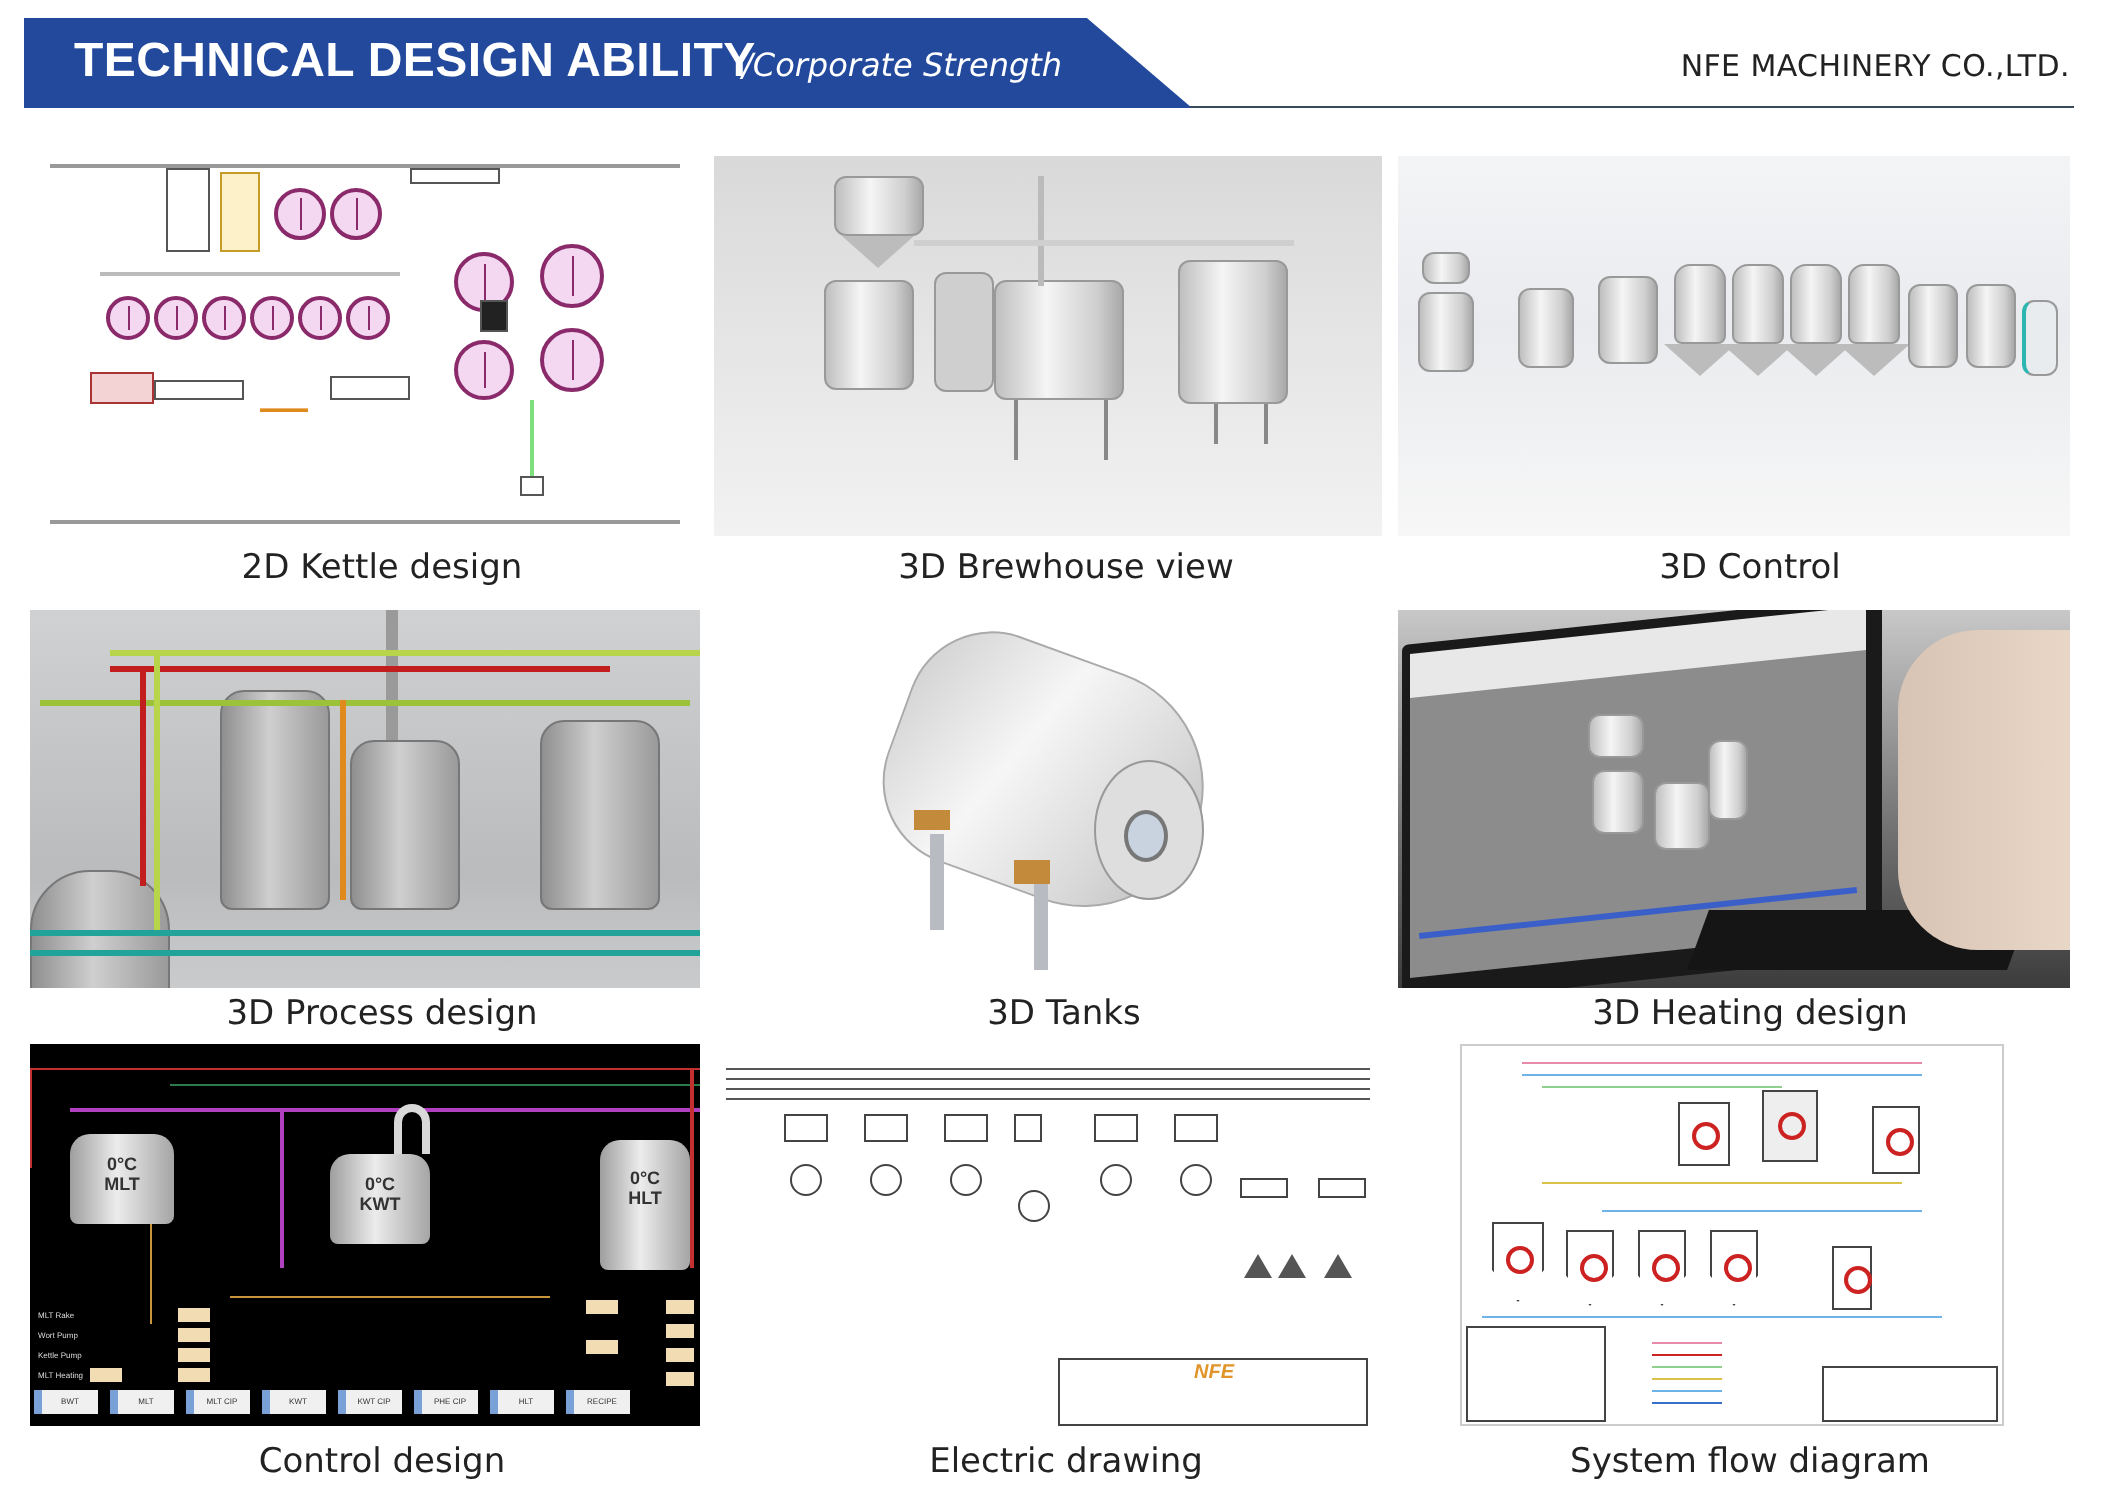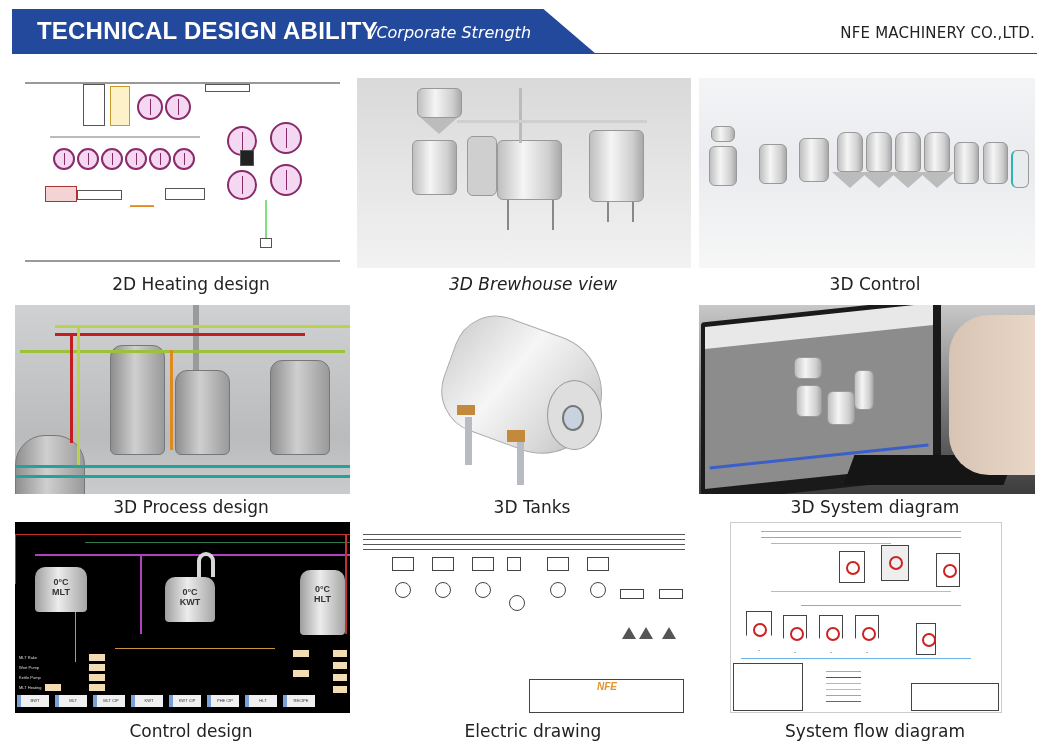--- a/index.html
+++ b/index.html
@@ -122,37 +122,37 @@
   <div class="orange" style="left:115px;top:124px;">▬▬▬▬</div>
   <div class="box" style="left:190px;top:6px;width:45px;height:8px;"></div>
   <div class="tank" style="left:212px;top:48px;width:30px;height:30px;"></div>
   <div class="tank" style="left:255px;top:44px;width:32px;height:32px;"></div>
   <div class="tank" style="left:212px;top:92px;width:30px;height:30px;"></div>
   <div class="tank" style="left:255px;top:86px;width:32px;height:32px;"></div>
   <div class="box" style="left:225px;top:72px;width:14px;height:16px;background:#222;"></div>
   <div class="greenpipe" style="left:250px;top:122px;height:40px;"></div>
   <div class="box" style="left:245px;top:160px;width:12px;height:10px;"></div>
 </div>
-<div class="caption" style="left:15px;top:274px;width:352px;">2D Heating design</div>
+<div class="caption" style="left:15px;top:274px;width:352px;">2D Kettle design</div>
 
 <div class="tile render-grey" style="left:357px;top:78px;width:334px;height:190px;">
   <div class="cyl" style="left:60px;top:10px;width:45px;height:30px;"></div>
   <div class="cone" style="left:64px;top:40px;"></div>
   <div class="cyl" style="left:55px;top:62px;width:45px;height:55px;"></div>
   <div class="cyl" style="left:110px;top:58px;width:30px;height:60px;background:#cfcfcf;"></div>
   <div class="cyl" style="left:140px;top:62px;width:65px;height:60px;"></div>
   <div class="vpipe" style="left:162px;top:10px;height:55px;background:#bbb;"></div>
   <div class="cyl" style="left:232px;top:52px;width:55px;height:72px;"></div>
   <div class="pipe" style="left:100px;top:42px;width:190px;background:#cfcfcf;"></div>
   <div class="leg" style="left:250px;top:124px;height:20px;"></div>
   <div class="leg" style="left:275px;top:124px;height:20px;"></div>
   <div class="leg" style="left:150px;top:122px;height:30px;"></div>
   <div class="leg" style="left:195px;top:122px;height:30px;"></div>
 </div>
-<div class="caption" style="left:357px;top:274px;width:352px;font-style:italic;">3D Brewhouse view</div>
+<div class="caption" style="left:357px;top:274px;width:352px;">3D Brewhouse view</div>
 
 <div class="tile render-light" style="left:699px;top:78px;width:336px;height:190px;">
   <div class="cyl" style="left:12px;top:48px;width:24px;height:16px;"></div>
   <div class="cyl" style="left:10px;top:68px;width:28px;height:40px;"></div>
   <div class="cyl" style="left:60px;top:66px;width:28px;height:40px;"></div>
   <div class="cyl" style="left:100px;top:60px;width:30px;height:44px;"></div>
   <div class="cyl" style="left:138px;top:54px;width:26px;height:40px;border-radius:8px 8px 4px 4px;"></div>
   <div class="cone" style="left:133px;top:94px;"></div>
   <div class="cyl" style="left:167px;top:54px;width:26px;height:40px;border-radius:8px 8px 4px 4px;"></div>
   <div class="cone" style="left:162px;top:94px;"></div>
@@ -199,21 +199,21 @@
   <div class="screen" style="left:6px;top:22px;width:228px;height:150px;transform:skewY(-6deg);"></div>
   <div class="screen-bar" style="left:6px;top:10px;width:228px;height:22px;transform:skewY(-6deg);"></div>
   <div class="cyl" style="left:95px;top:52px;width:28px;height:22px;"></div>
   <div class="cyl" style="left:97px;top:80px;width:26px;height:32px;"></div>
   <div class="cyl" style="left:128px;top:86px;width:28px;height:34px;"></div>
   <div class="cyl" style="left:155px;top:65px;width:20px;height:40px;"></div>
   <div style="position:absolute;left:10px;top:150px;width:220px;height:3px;background:#3b5fc9;transform:rotate(-6deg);"></div>
   <div style="position:absolute;left:150px;top:150px;width:160px;height:30px;background:#151515;transform:skewX(-20deg);"></div>
   <div style="position:absolute;left:250px;top:10px;width:86px;height:160px;background:linear-gradient(90deg,#d8c4b4,#e8d6c6);border-radius:40px 0 0 40px;"></div>
 </div>
-<div class="caption" style="left:699px;top:497px;width:352px;">3D System diagram</div>
+<div class="caption" style="left:699px;top:497px;width:352px;">3D Heating design</div>
 
 <div class="tile t-ctrl" style="left:15px;top:522px;width:335px;height:191px;">
   <div class="ctrl-line" style="left:0;top:12px;width:335px;height:1px;background:#c23030;"></div>
   <div class="ctrl-line" style="left:70px;top:20px;width:265px;height:1px;background:#2f7a4a;"></div>
   <div class="ctrl-line" style="left:20px;top:32px;width:315px;height:2px;background:#b040c0;"></div>
   <div class="ctrl-line" style="left:0;top:12px;width:1px;height:50px;background:#c23030;"></div>
   <div class="ctrl-line" style="left:330px;top:12px;width:2px;height:100px;background:#c23030;"></div>
   <div class="ctrl-line" style="left:125px;top:32px;width:2px;height:80px;background:#b040c0;"></div>
   <div class="ctrl-line" style="left:60px;top:60px;width:1px;height:80px;background:#c9953a;"></div>
   <div class="ctrl-line" style="left:100px;top:126px;width:160px;height:1px;background:#c9953a;"></div>

